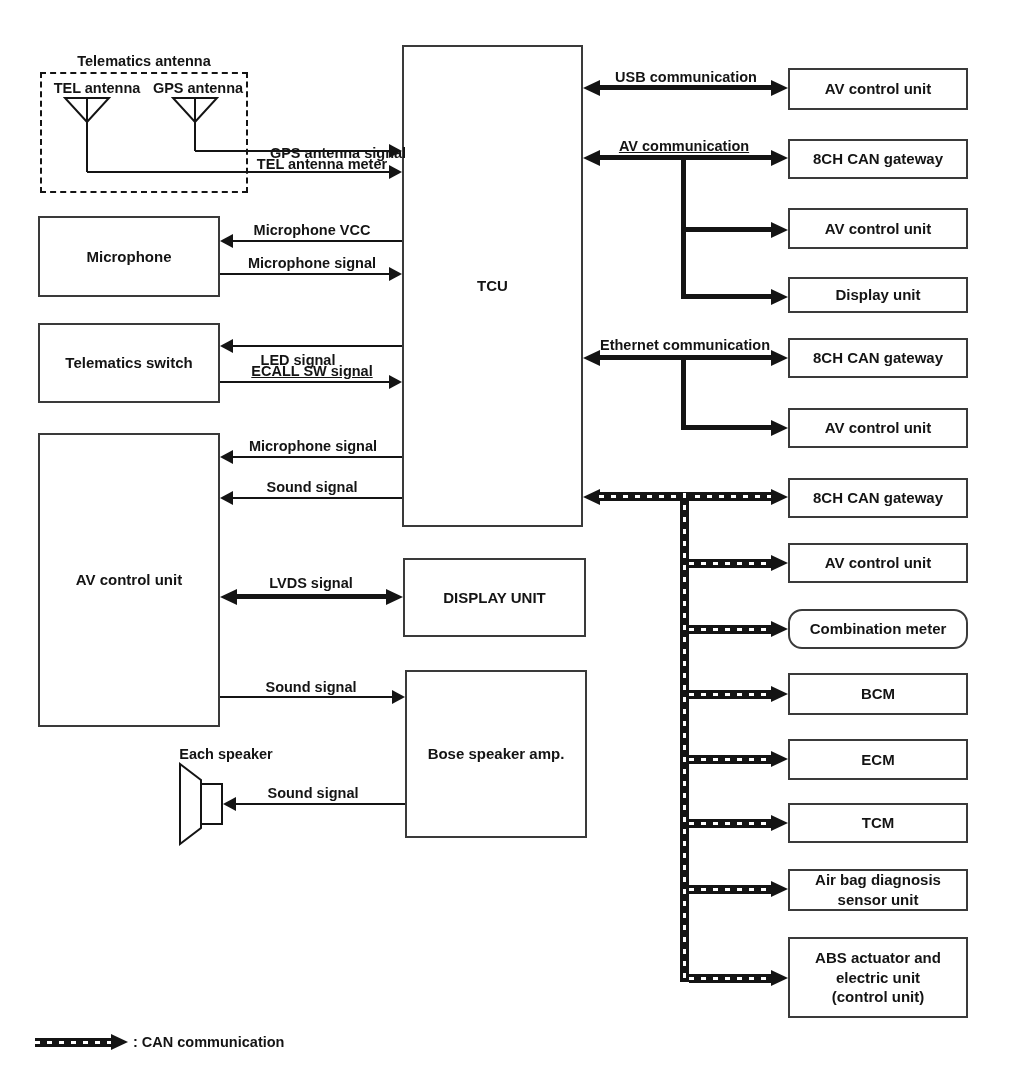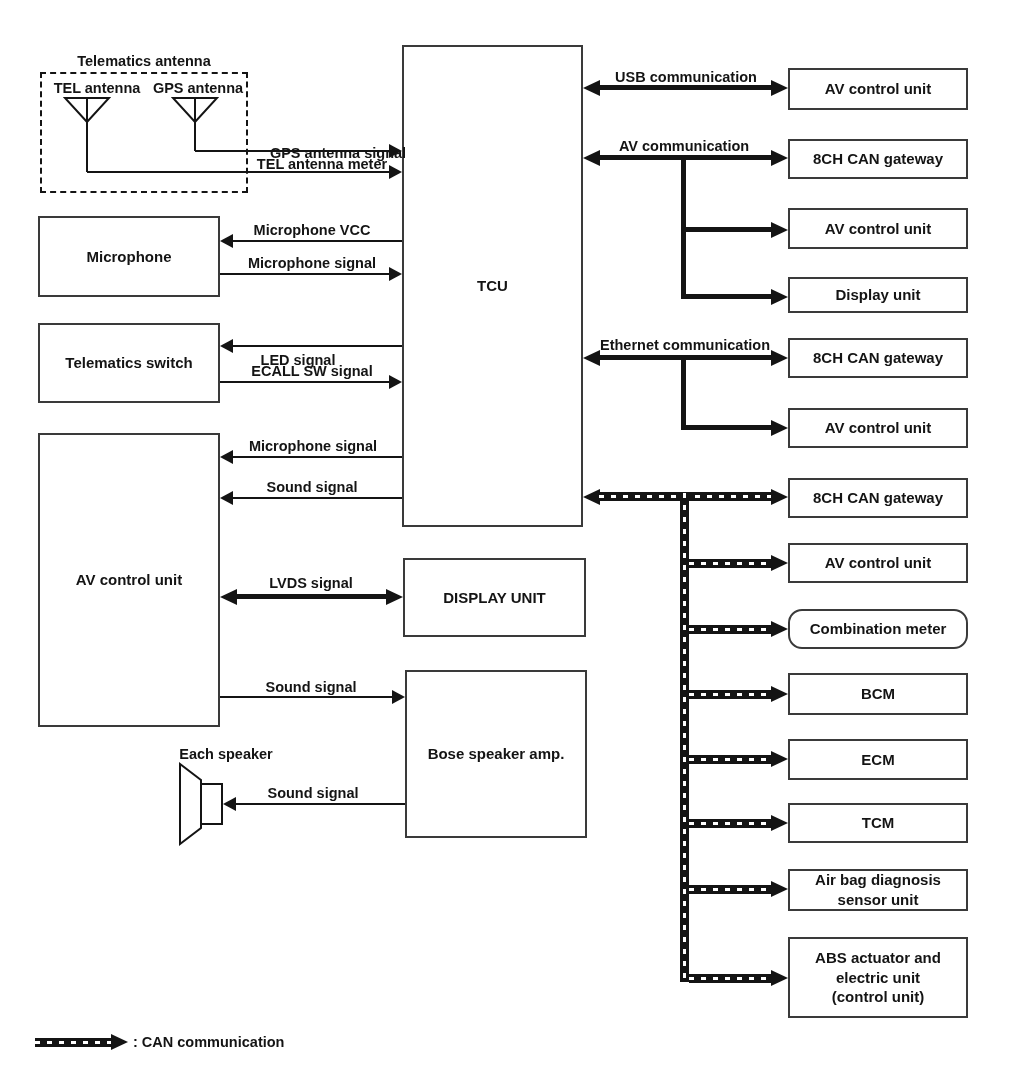--- a/index.html
+++ b/index.html
@@ -82,21 +82,21 @@
   <div class="hl" style="left:220px;top:273px;width:169px;"></div>
   <div class="ar" style="left:389px;top:267px;"></div>
   <div class="lbl" style="left:312px;top:253px;">Microphone signal</div>
 
   <div class="box" style="left:38px;top:323px;width:182px;height:80px;">Telematics switch</div>
   <div class="al" style="left:220px;top:339px;"></div>
   <div class="hl" style="left:233px;top:345px;width:169px;"></div>
   <div class="lbl" style="left:298px;top:326px;margin-top:24px;">LED signal</div>
   <div class="hl" style="left:220px;top:381px;width:169px;"></div>
   <div class="ar" style="left:389px;top:375px;"></div>
-  <div class="lbl" style="left:312px;top:361px;">ECALL SW signal</div>
+  <div class="lbl" style="left:312px;top:361px;text-decoration:underline;">ECALL SW signal</div>
 
   <div class="box" style="left:38px;top:433px;width:182px;height:294px;">AV control unit</div>
   <div class="al" style="left:220px;top:450px;"></div>
   <div class="hl" style="left:233px;top:456px;width:169px;"></div>
   <div class="lbl" style="left:313px;top:436px;">Microphone signal</div>
   <div class="al" style="left:220px;top:491px;"></div>
   <div class="hl" style="left:233px;top:497px;width:169px;"></div>
   <div class="lbl" style="left:312px;top:477px;">Sound signal</div>
 
   <div class="alb" style="left:220px;top:589px;"></div>
@@ -122,21 +122,21 @@
   <div class="box" style="left:402px;top:45px;width:181px;height:482px;">TCU</div>
 
   <div class="alb" style="left:583px;top:80px;"></div>
   <div class="hl5" style="left:599px;top:85px;width:173px;"></div>
   <div class="arb" style="left:771px;top:80px;"></div>
   <div class="lbl" style="left:686px;top:67px;">USB communication</div>
 
   <div class="alb" style="left:583px;top:150px;"></div>
   <div class="hl5" style="left:599px;top:155px;width:173px;"></div>
   <div class="arb" style="left:771px;top:150px;"></div>
-  <div class="lbl" style="left:684px;top:136px;">AV communication</div>
+  <div class="lbl" style="left:684px;top:136px;text-decoration:underline;">AV communication</div>
   <div class="vl5" style="left:681px;top:155px;height:144px;"></div>
   <div class="hl5" style="left:683px;top:227px;width:89px;"></div>
   <div class="arb" style="left:771px;top:222px;"></div>
   <div class="hl5" style="left:683px;top:294px;width:89px;"></div>
   <div class="arb" style="left:771px;top:289px;"></div>
 
   <div class="alb" style="left:583px;top:350px;"></div>
   <div class="hl5" style="left:599px;top:355px;width:173px;"></div>
   <div class="arb" style="left:771px;top:350px;"></div>
   <div class="lbl" style="left:685px;top:335px;">Ethernet communication</div>

